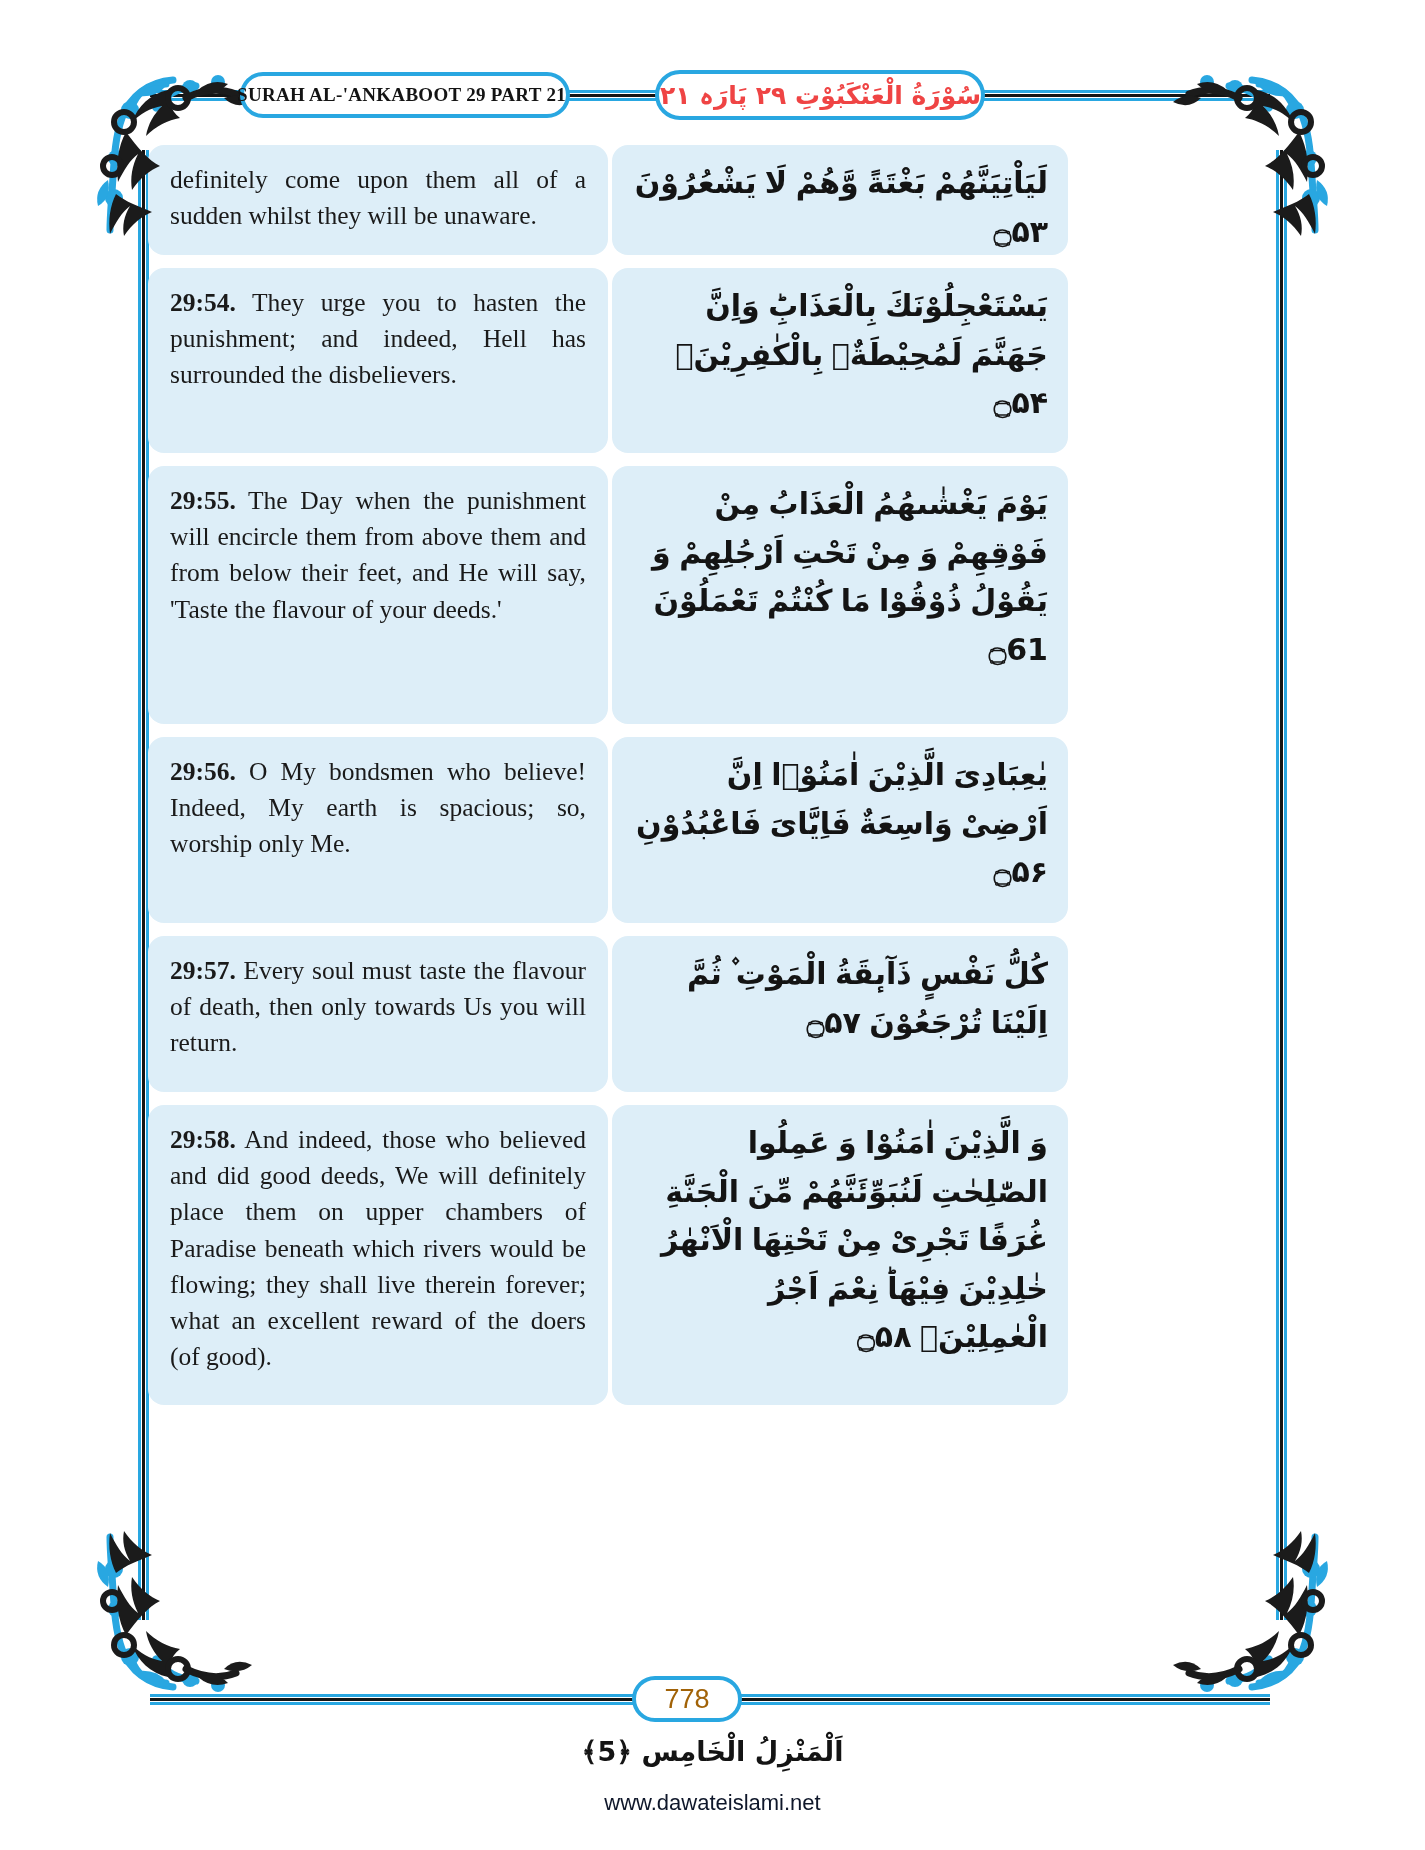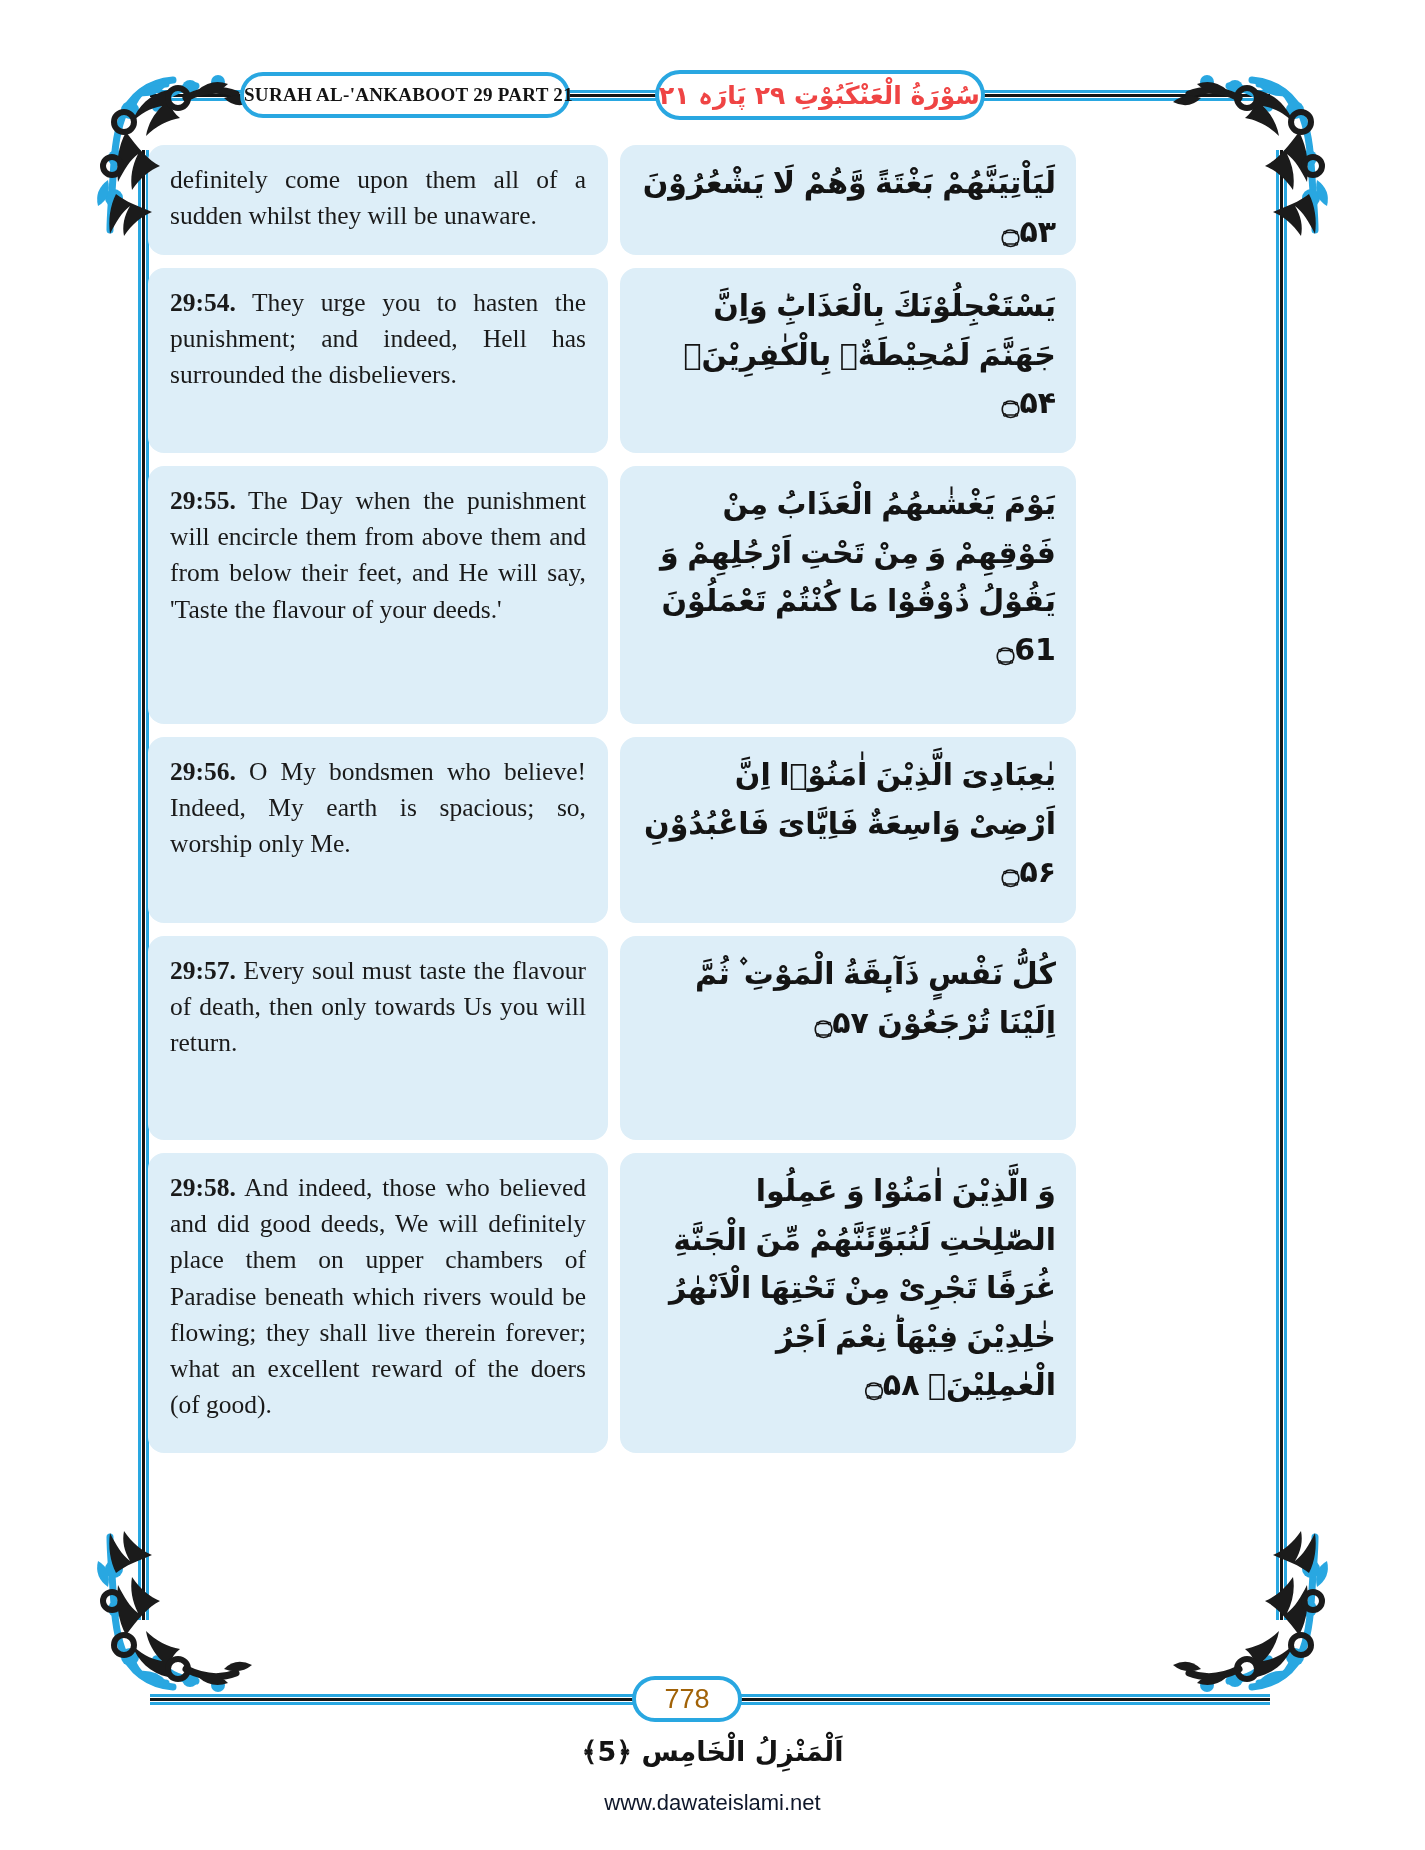--- a/index.html
+++ b/index.html
@@ -40,21 +40,21 @@
   .rule-v .l3 { left: 8px;  width: 3px; background: #29a7e1; }
 
   
   .hdr-pill {
     position: absolute;
     border: 4px solid #29a7e1;
     background: #ffffff;
     border-radius: 40px;
     display: flex;
     align-items: center;
-    justify-content: flex-start;
+    justify-content: flex-end;
     box-sizing: border-box;
     z-index: 6;
   }
   .hdr-pill-en {
     left: 240px;
     top: 72px;
     width: 330px;
     height: 46px;
   }
   .hdr-pill-en .txt {
@@ -131,21 +131,21 @@
   
   .cols {
     position: absolute;
     left: 148px;
     top: 145px;
     width: 1128px;
     z-index: 4;
   }
   .verse-row {
     display: flex;
-    gap: 12px;
+    gap: 4px;
     margin-bottom: 13px;
   }
   .cell {
     background: #ddeef8;
     border-radius: 16px;
     box-sizing: border-box;
   }
   .cell-en {
     width: 460px;
     padding: 17px 22px 18px 22px;
@@ -396,21 +396,21 @@
 
     <div class="verse-row" style="height:186px;">
       <div class="cell cell-en">
         <div class="en-text"><span class="vnum">29:56.</span> <span>O My bondsmen who believe! Indeed, My earth is spacious; so, worship only Me.</span></div>
       </div>
       <div class="cell cell-ar">
         <div class="ar-text">یٰعِبَادِیَ الَّذِیْنَ اٰمَنُوْۤا اِنَّ اَرْضِیْ وَاسِعَةٌ فَاِیَّایَ فَاعْبُدُوْنِ ۝۵۶</div>
       </div>
     </div>
 
-    <div class="verse-row" style="height:204px;">
+    <div class="verse-row" style="height:156px;">
       <div class="cell cell-en">
         <div class="en-text"><span class="vnum">29:57.</span> <span>Every soul must taste the flavour of death, then only towards Us you will return.</span></div>
       </div>
       <div class="cell cell-ar">
         <div class="ar-text">كُلُّ نَفْسٍ ذَآىٕقَةُ الْمَوْتِ ۫ ثُمَّ اِلَیْنَا تُرْجَعُوْنَ ۝۵۷</div>
       </div>
     </div>
 
     <div class="verse-row" style="height:300px;">
       <div class="cell cell-en">

